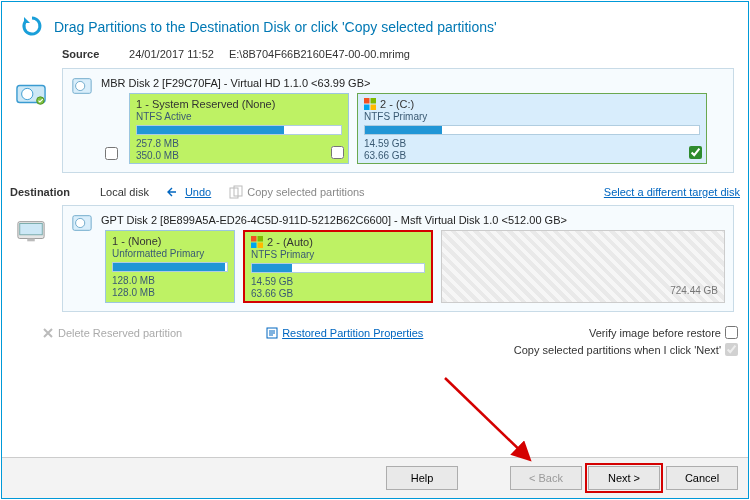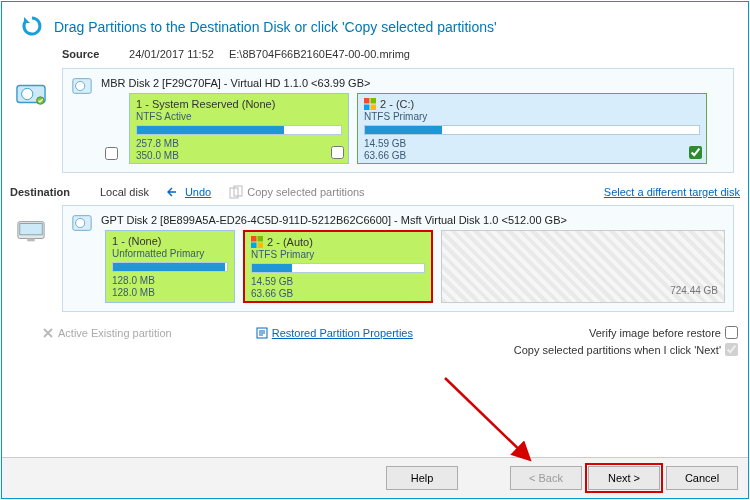--- a/index.html
+++ b/index.html
@@ -198,21 +198,21 @@
         </div>
       </div>
     </div>
   </div>
 
   <div class="foot-row1">
     <span class="ico-label gray">
       <svg width="12" height="12" viewBox="0 0 12 12">
           <path d="M2 2 L10 10 M10 2 L2 10" stroke="#bbb" stroke-width="2"></path>
         </svg>
-      <span>Active Existing partition</span>
+      <span>Delete Reserved partition</span>
     </span>
     <span class="ico-label link" style="margin-left:60px">
       <svg width="12" height="12" viewBox="0 0 12 12">
           <rect x="1" y="1" width="10" height="10" fill="none" stroke="#0066c0"></rect>
           <path d="M3 4 h6 M3 6 h6 M3 8 h4" stroke="#0066c0"></path>
         </svg>
       <span>Restored Partition Properties</span>
     </span>
     <span class="spacer"></span>
     <label class="ico-label" style="color:#333">

